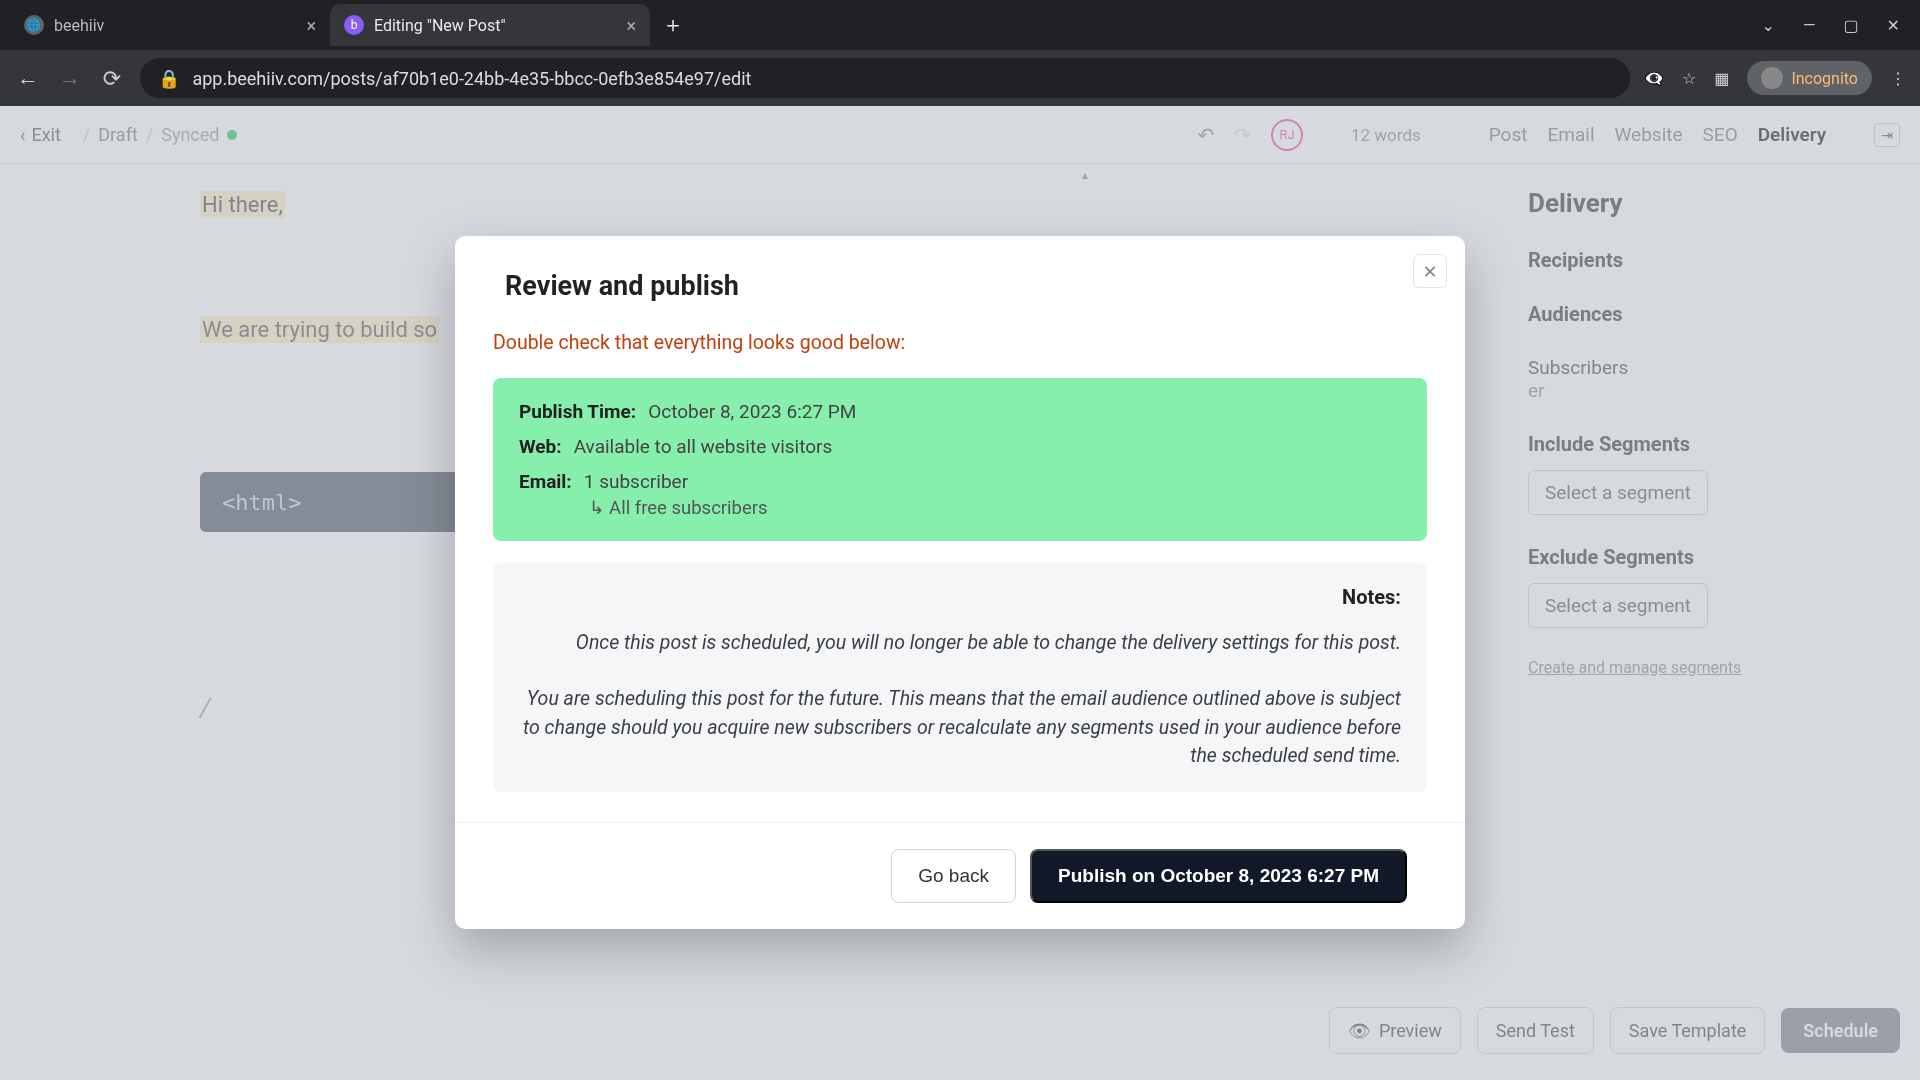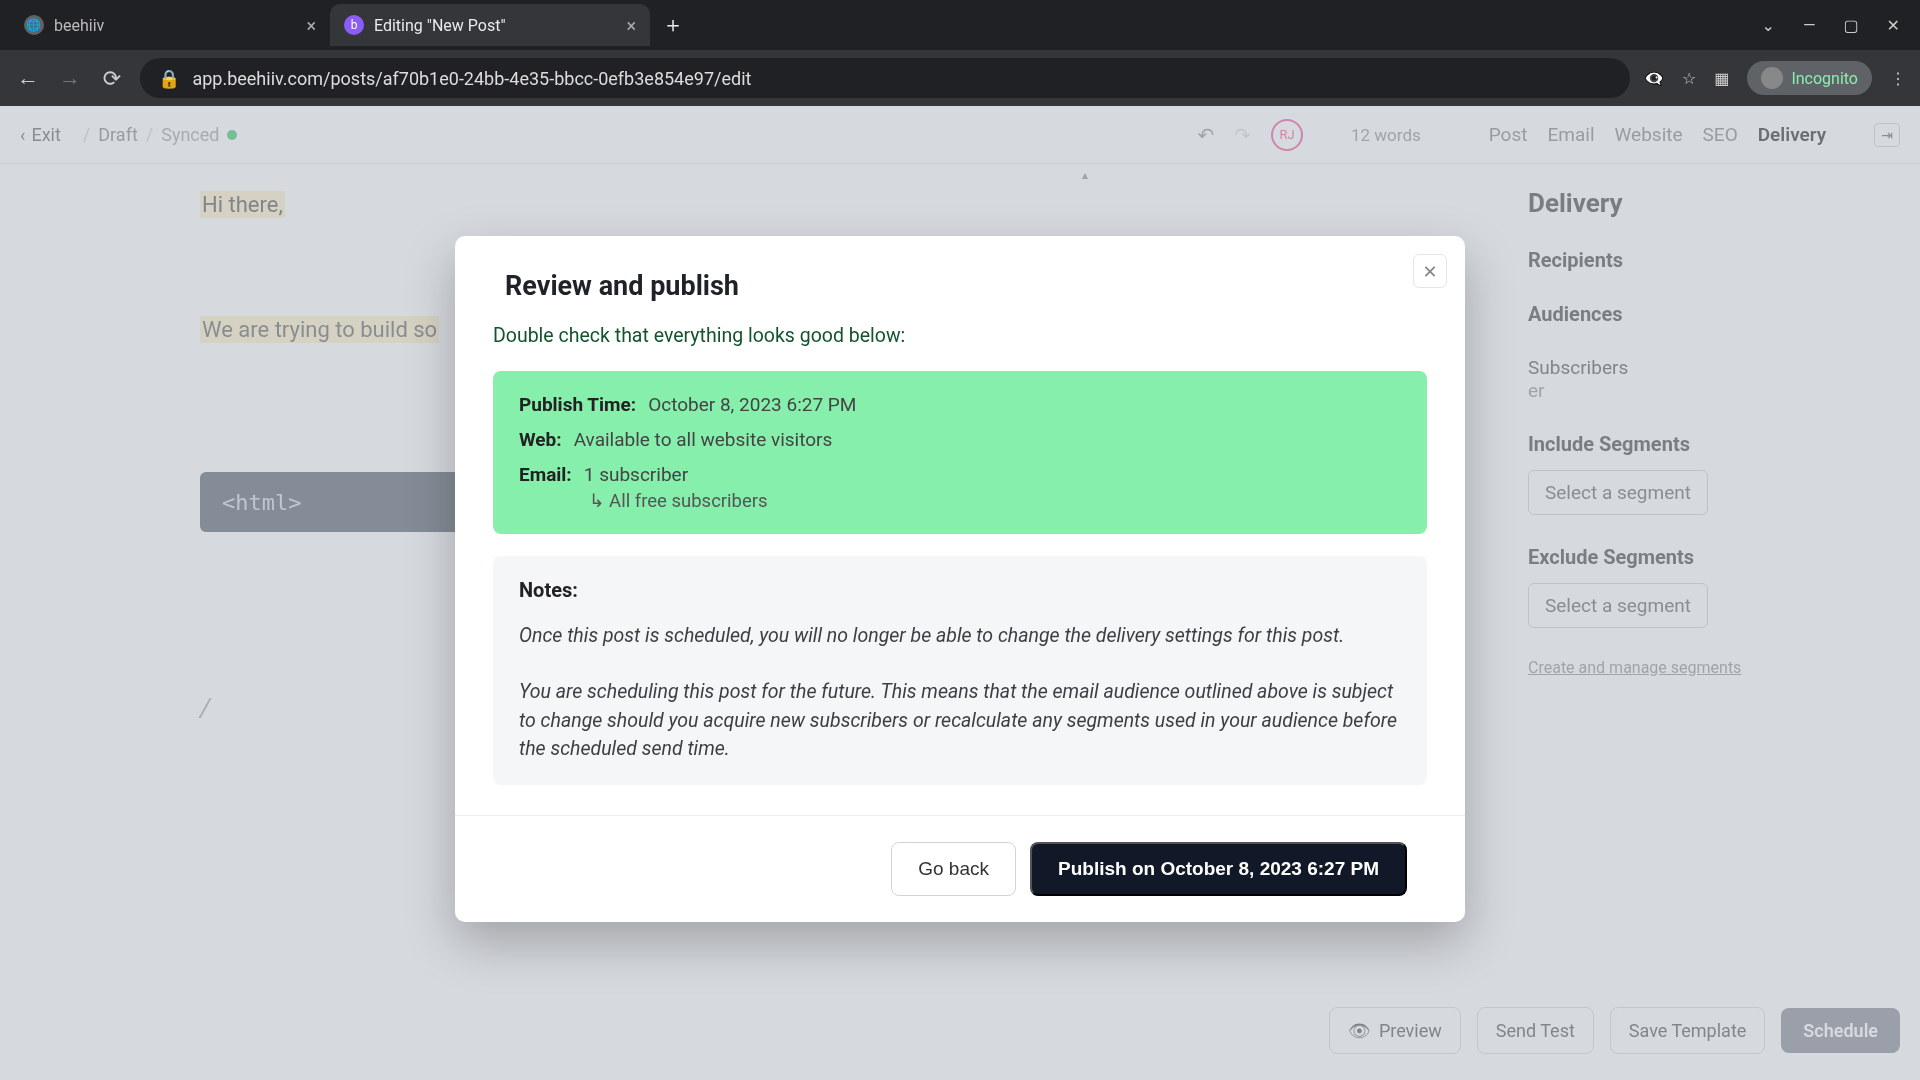--- a/index.html
+++ b/index.html
@@ -33,21 +33,21 @@
     height: 56px; background: #35363a; display:flex; align-items:center;
     padding: 0 14px; gap: 14px;
   }
   .nav-btn { color:#ccc; font-size:22px; width:28px; text-align:center; }
   .nav-btn.dim { opacity:.4; }
   .urlbar {
     flex:1; height:40px; background:#202124; border-radius:20px;
     display:flex; align-items:center; padding:0 18px; color:#ddd; font-size:18px; gap:12px;
   }
   .toolbar-right { display:flex; align-items:center; gap:18px; color:#ccc; }
-  .incognito-badge { background:#5f6368; color:#86efac; border-radius:20px; padding:6px 14px; display:flex; align-items:center; gap:8px; font-size:16px;}
+  .incognito-badge { background:#5f6368; color:#fdba74; border-radius:20px; padding:6px 14px; display:flex; align-items:center; gap:8px; font-size:16px;}
   .incognito-badge .hat { width:22px; height:22px; border-radius:50%; background:#888; }
 
   
   .app {
     position: relative; height: calc(1080px - 106px); width:100%;
     background:#fff;
   }
   .app-header {
     height: 58px; border-bottom: 1px solid #e5e5e5;
     display:flex; align-items:center; padding:0 20px; font-size:18px; color:#444;
@@ -110,31 +110,31 @@
     width: 1010px; background:#fff; border-radius:10px;
     box-shadow:0 20px 50px rgba(0,0,0,.25);
     padding: 34px 38px 0 38px; position:relative;
   }
   .modal-close {
     position:absolute; top:18px; right:18px; width:34px;height:34px;
     border:1px solid #e5e5e5; border-radius:6px; display:flex;align-items:center;justify-content:center;
     color:#888; font-size:18px;
   }
   .modal-title { font-size:27px; font-weight:700; color:#1f2328;margin-left:12px; }
-  .modal-sub { font-size:19.5px; color:#14532d; margin-top:22px; }
+  .modal-sub { font-size:19.5px; color:#c2410c; margin-top:29px; }
   .summary-card {
     background:#86efac; border-radius:8px; padding:22px 26px; margin-top:24px;
     font-size:19px; color:#444;
   }
   .summary-row { display:flex; gap:12px; margin-bottom:12px; }
   .summary-row:last-child{margin-bottom:0;}
   .summary-label { font-weight:700; color:#222; }
   .indent { margin-left:70px; color:#555; font-size:18.5px; }
   .notes-card {
-    background:#f5f6f7; border-radius:8px; padding:22px 26px; margin-top:22px;
+    background:#f5f6f7; border-radius:8px; padding:22px 26px; margin-top:22px;text-align:right;
   }
   .notes-title { font-weight:700; font-size:20px; color:#222; }
   .notes-body { font-style:italic; color:#3b3f44; font-size:19.5px; margin-top:20px; line-height:1.45; }
   .notes-body p + p { margin-top:28px; }
   .modal-footer {
     border-top:1px solid #eee; margin:30px -38px 0 -38px; padding:26px 58px;
     display:flex; justify-content:flex-end; gap:14px;
   }
   .btn-outline {
     border:1px solid #d1d5db; background:#fff; border-radius:8px;

